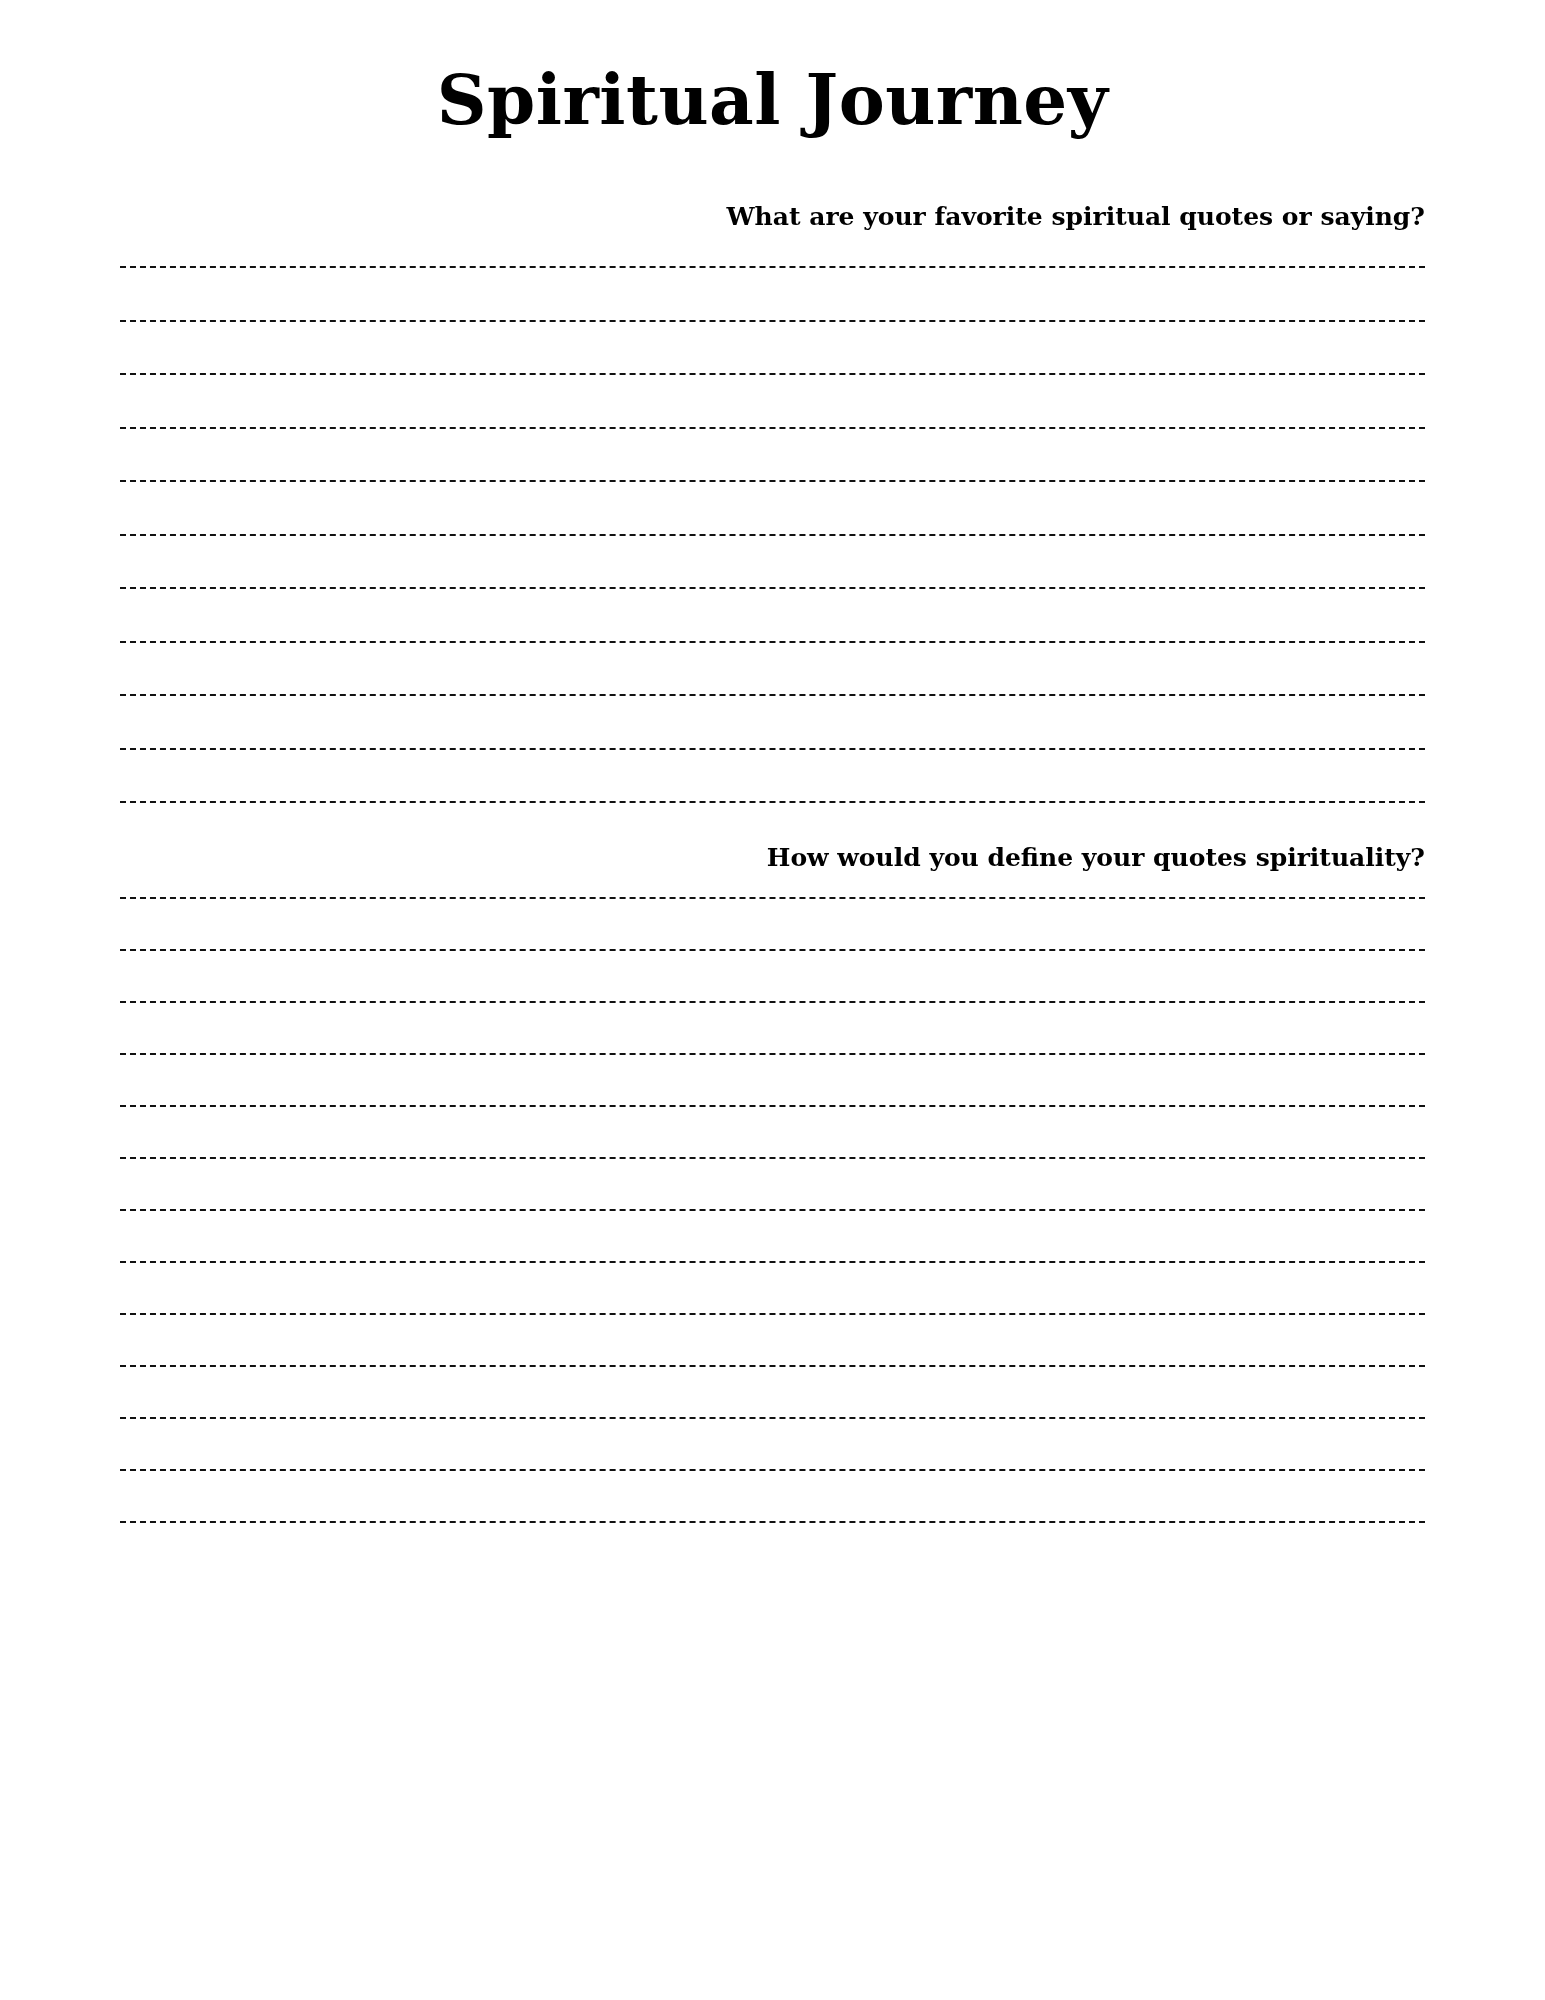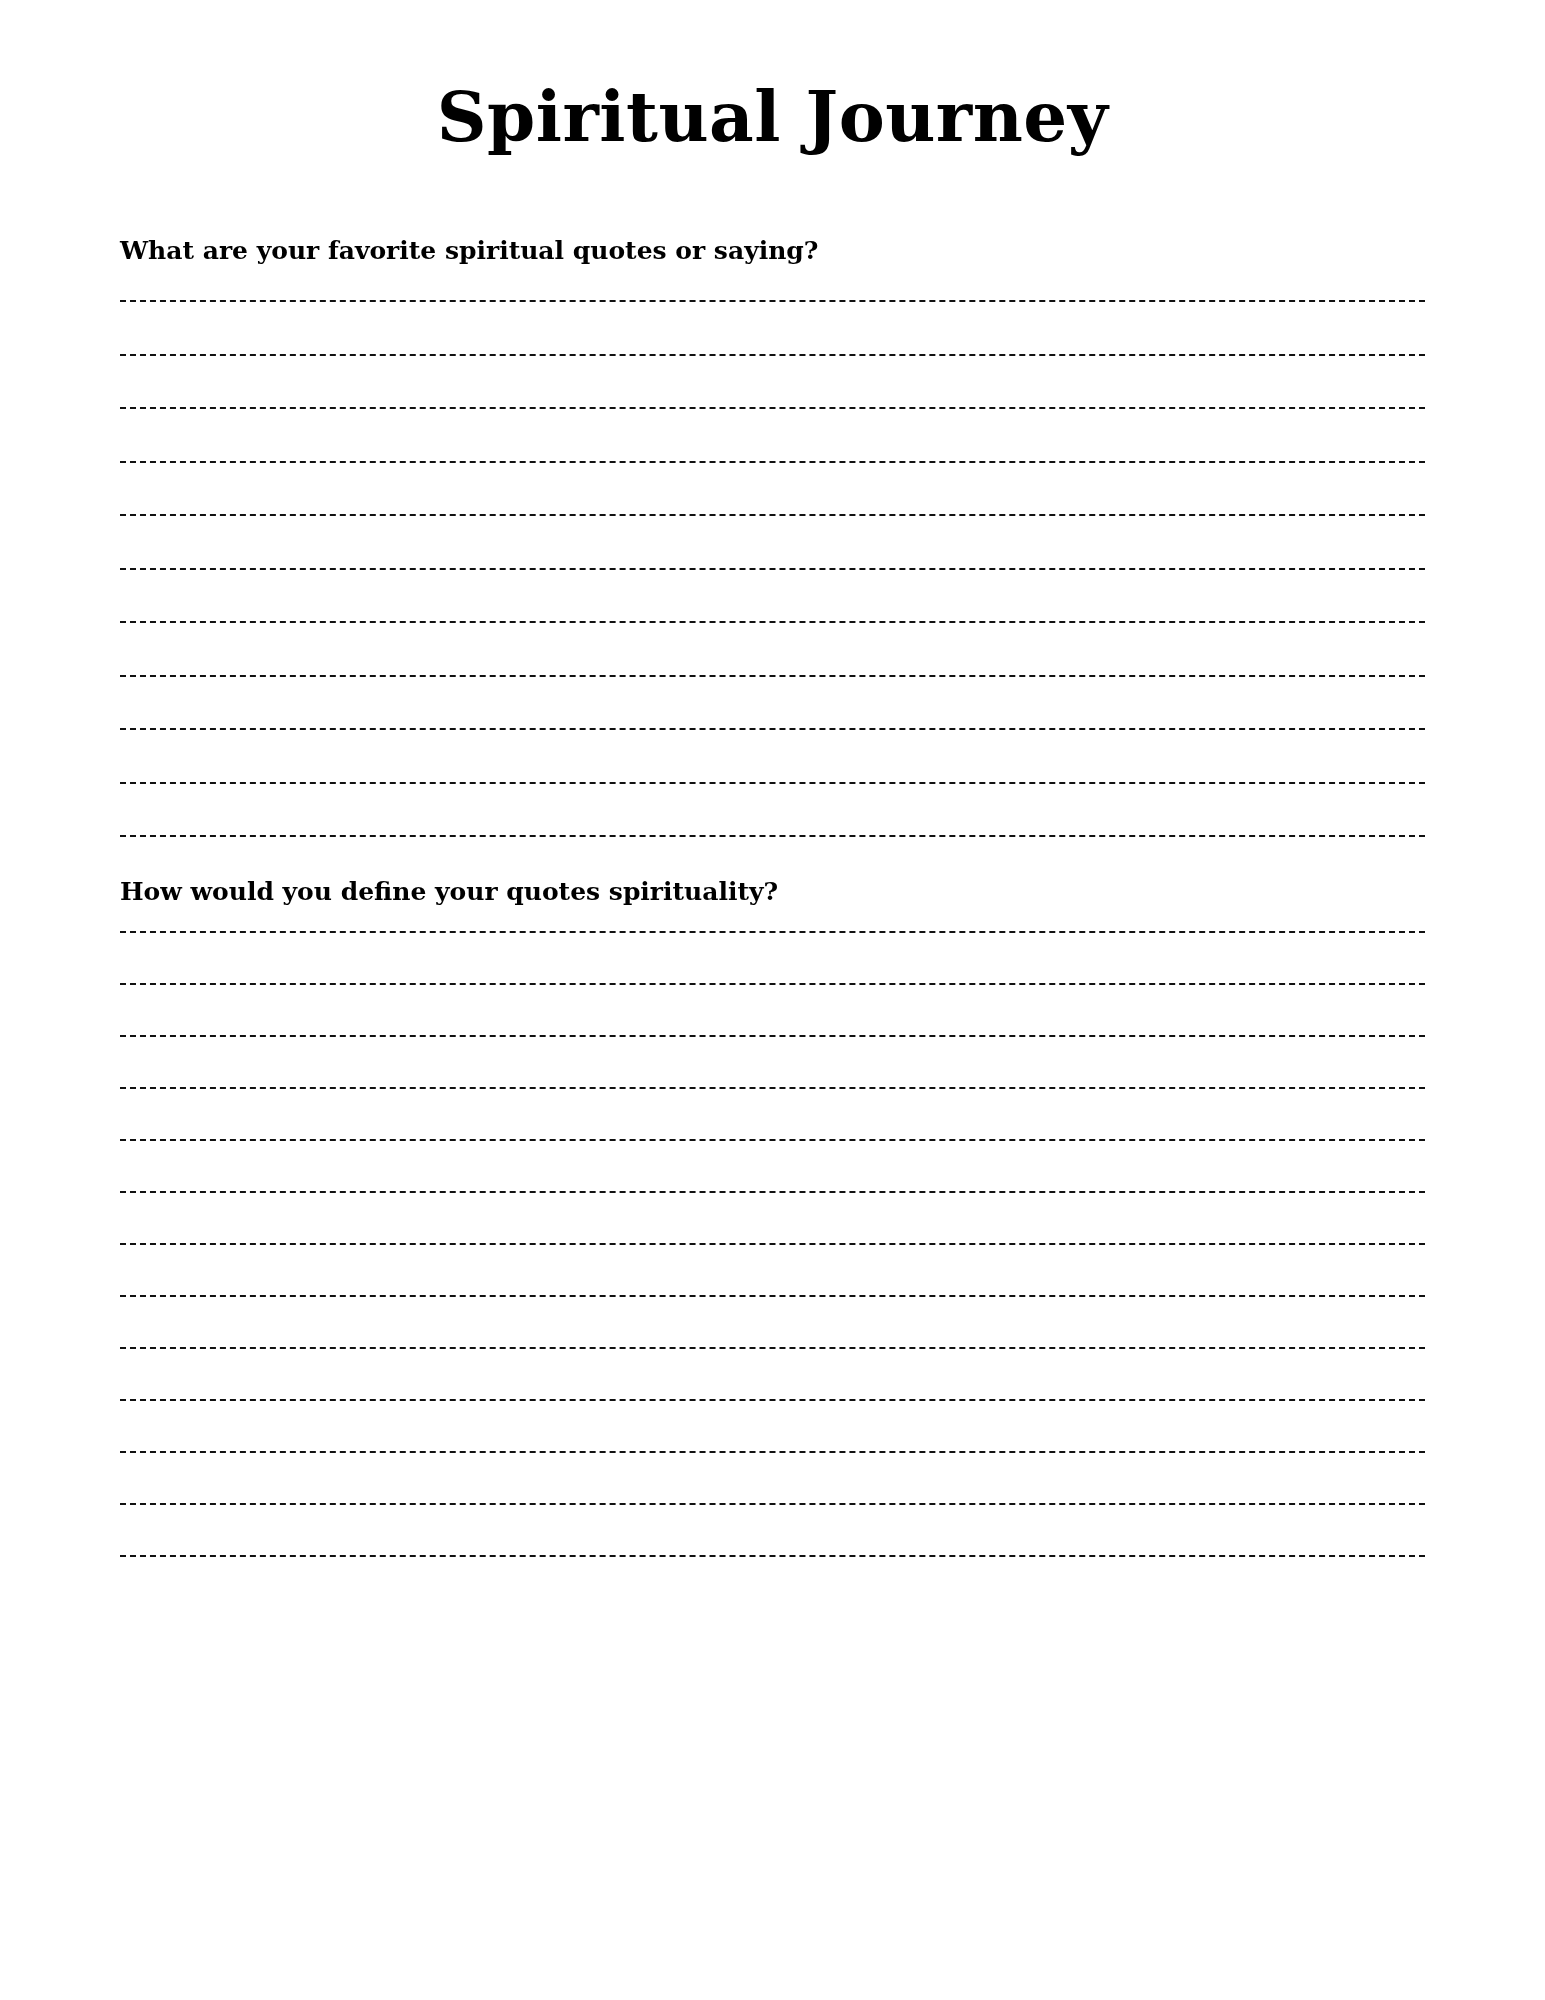--- a/index.html
+++ b/index.html
@@ -21,26 +21,26 @@
     box-sizing: border-box;
     padding: 0 120px;
     position: relative;
   }
   .page-title {
     text-align: center;
     font-family: "DejaVu Serif", serif;
     font-weight: bold;
     font-size: 69px;
     letter-spacing: 0.5px;
-    margin: 17px;
+    margin: 0;
     padding-top: 64px;
     line-height: 1.05;
   }
   .prompt {
-    text-align: left;
+    text-align: right;
     font-family: "DejaVu Serif", serif;
     font-weight: bold;
     font-size: 25px;
     margin: 0;
     line-height: 1.2;
   }
   .prompt-1 { padding-top: 66px; }
   .prompt-2 { padding-top: 40px; }
 
   .lines {

